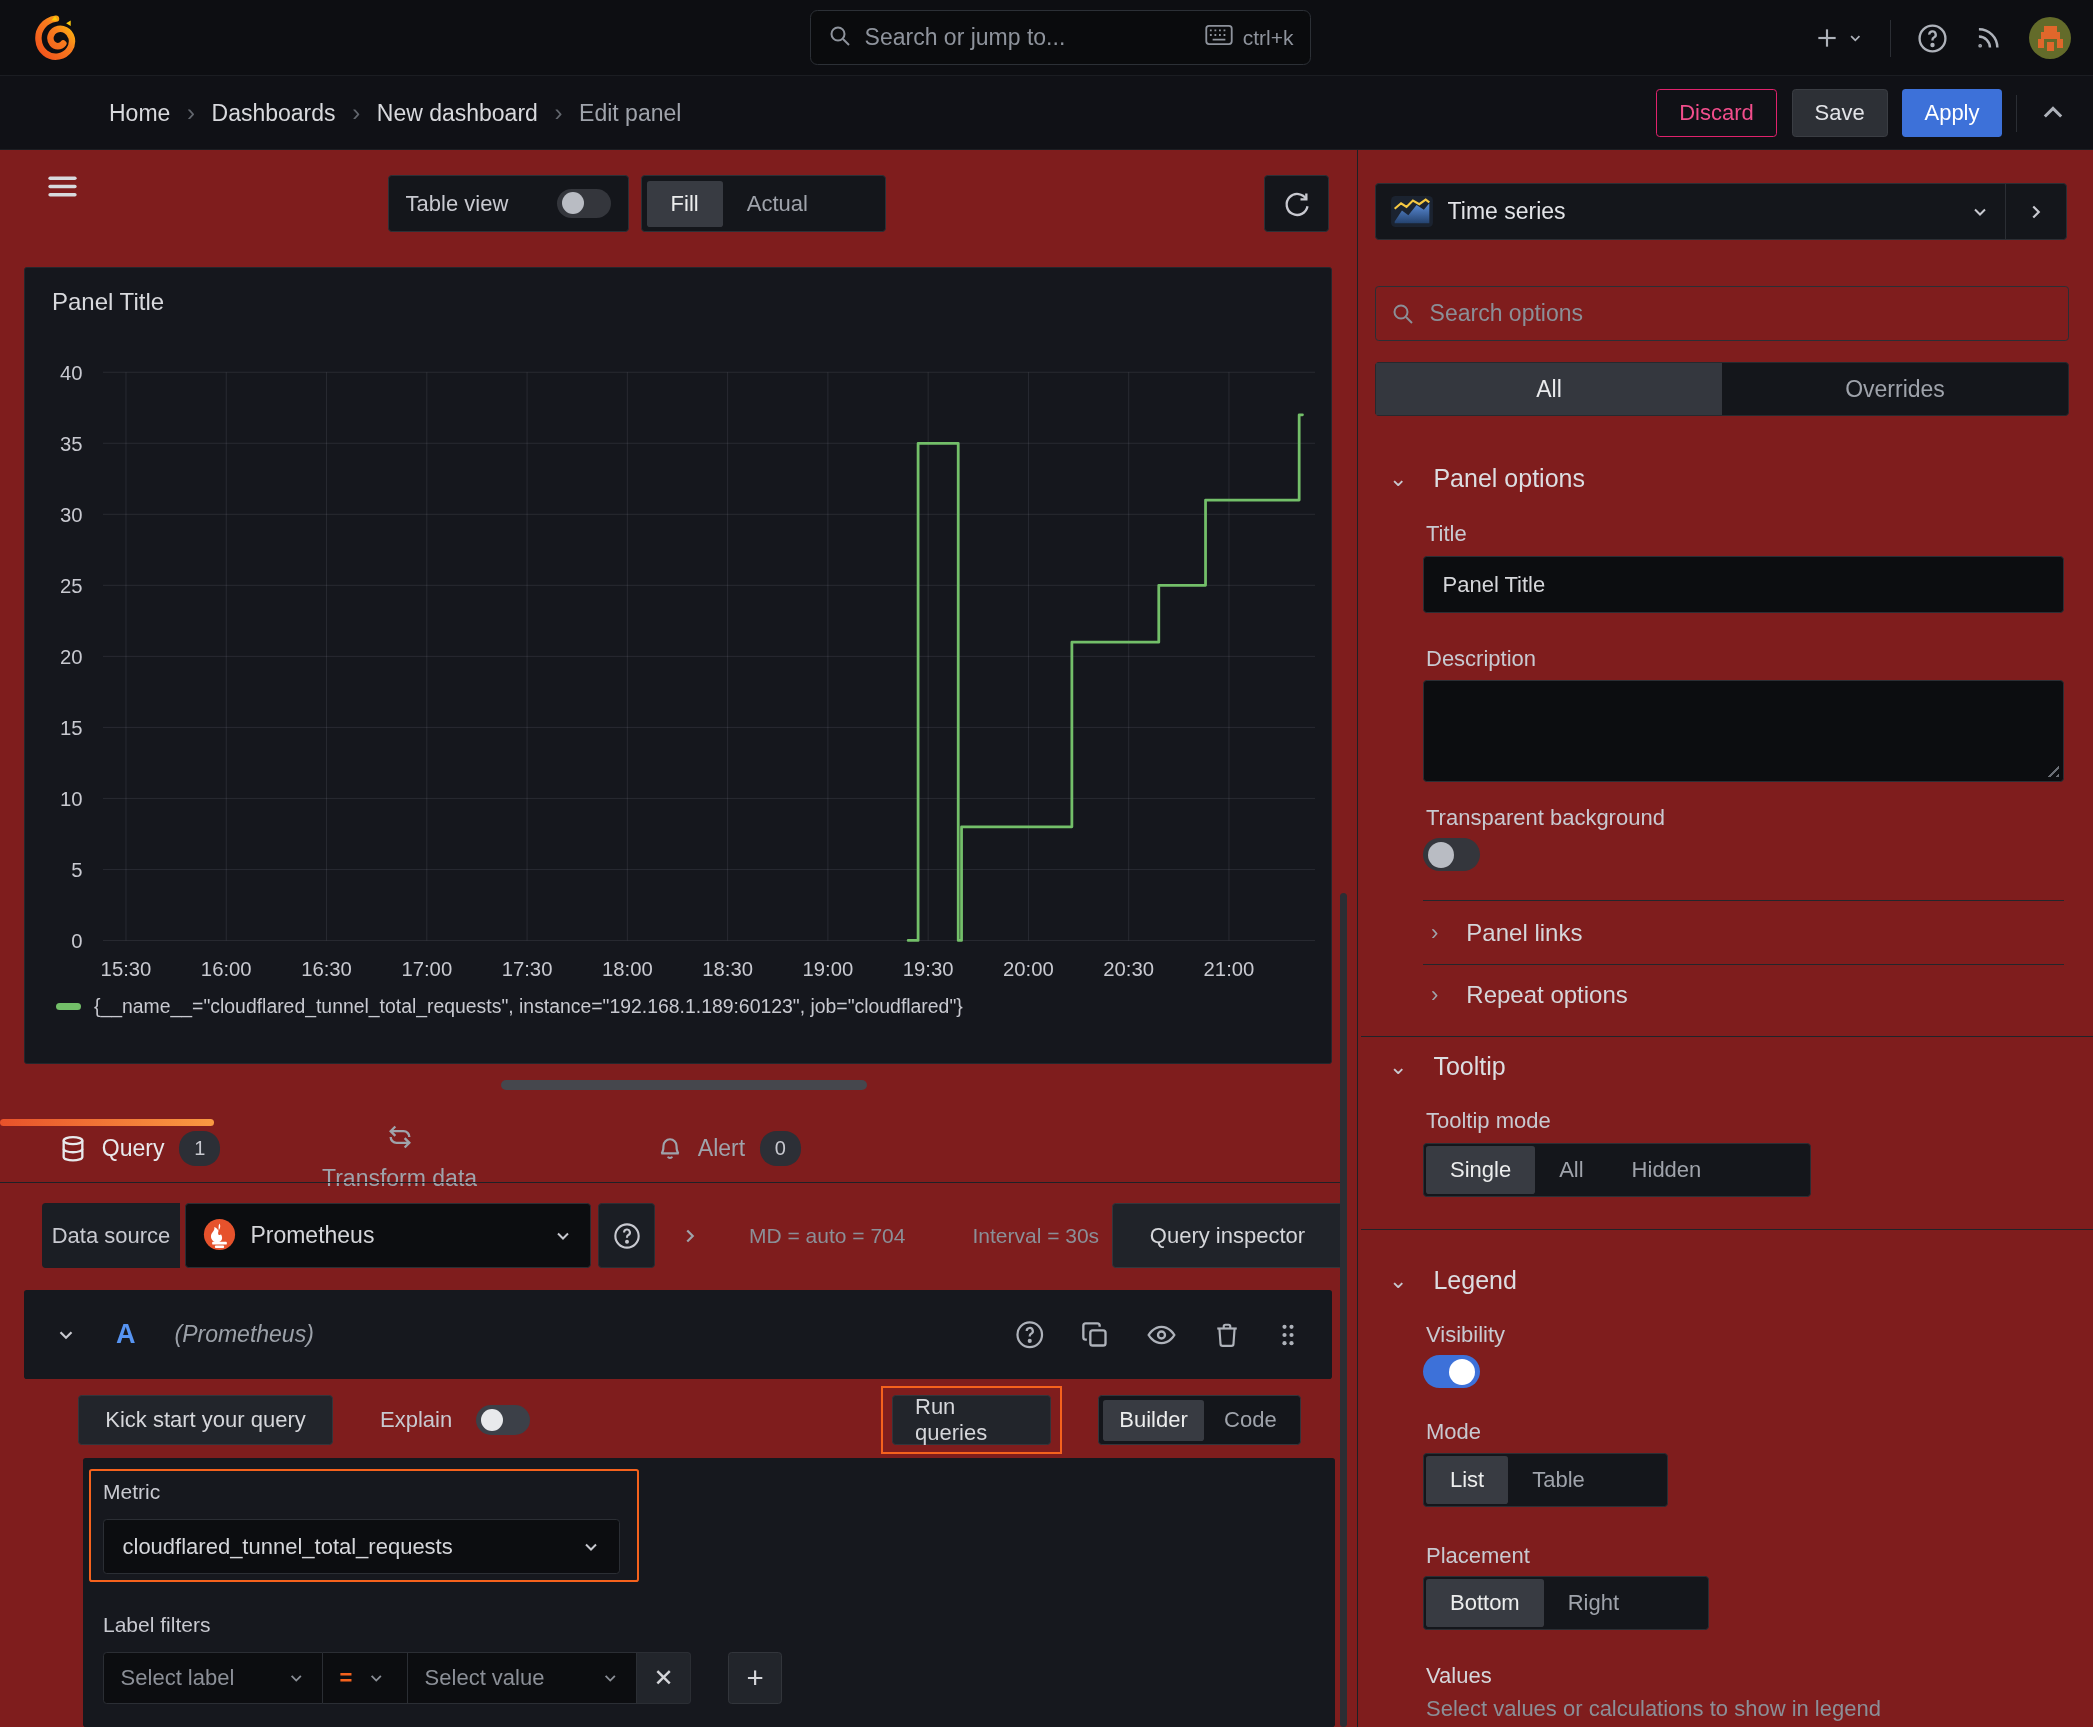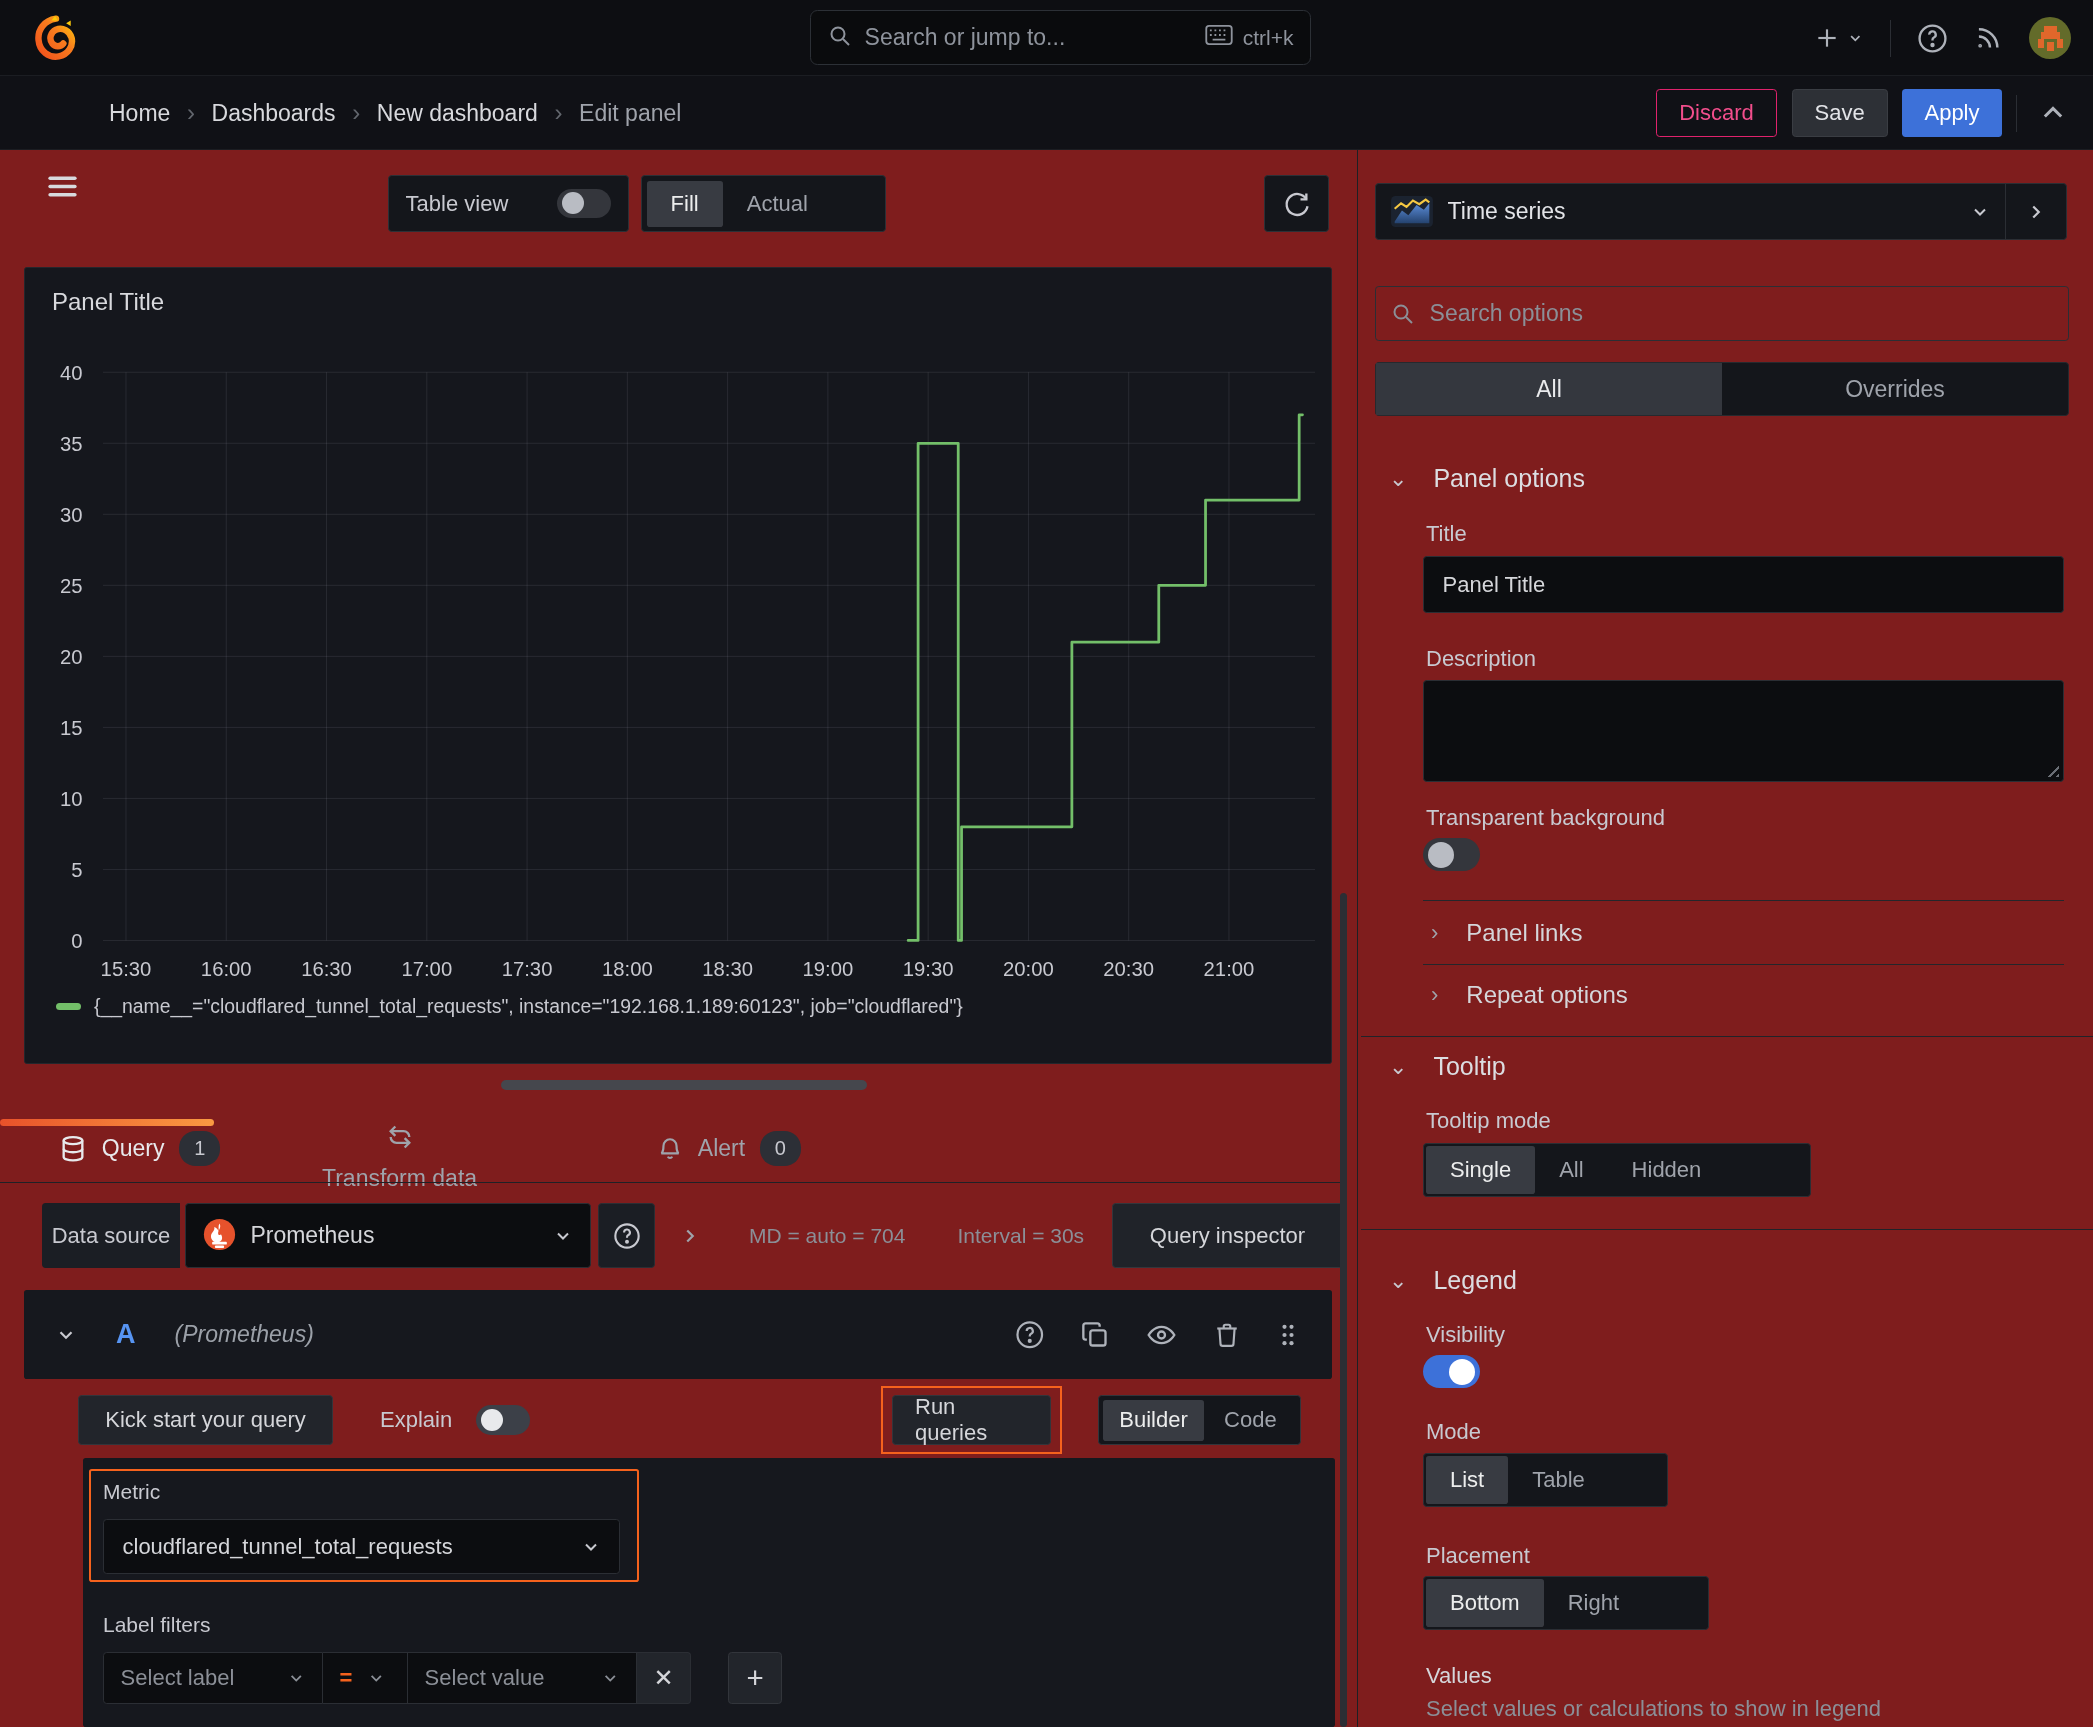--- a/index.html
+++ b/index.html
@@ -64,21 +64,21 @@
   .badge { background:#2c2f36; color:#c8c9d0; border-radius:16.6px; min-width:41px; height:35px; display:flex; align-items:center; justify-content:center; font-size:20px; padding:0 9.2px; }
   #qtab-underline { left:26px; top:59px; width:214px; height:6.5px; border-radius:3.7px; background:linear-gradient(90deg,#e8522a,#fa9a42); }
   #qtabs-divider { left:0; top:1182px; width:1347px; height:0.9px; background:#1f2126; }
 
   
   #ds-label { left:42px; top:1203px; width:138px; height:65px; background:#1b1e24; border-radius:3.7px 0 0 3.7px; display:flex; align-items:center; justify-content:center; font-size:22px; color:#c8c9d0; }
   #ds-select { left:185px; top:1203px; width:406px; height:65px; background:#0c0d10; border:0.9px solid #2b2e34; border-radius:3.7px; display:flex; align-items:center; gap:14.8px; padding:0 16.6px; }
   #ds-select .name { flex:1; font-size:23px; color:#d5d6da; }
   #ds-help { left:598px; top:1203px; width:57px; height:65px; background:#1b1e24; border:0.9px solid #2b2e34; border-radius:3.7px; display:flex; align-items:center; justify-content:center; color:#c8c9d0; }
   #ds-expand { left:679px; top:1203px; height:65px; display:flex; align-items:center; color:#9fa3ab; }
-  #ds-stats { left:749px; top:1203px; height:65px; display:flex; align-items:center; gap:52px; font-size:21px; color:#8b8f97; }
+  #ds-stats { left:749px; top:1203px; height:65px; display:flex; align-items:center; gap:67px; font-size:21px; color:#8b8f97; }
   #btn-inspector { left:1112px; top:1203px; width:231px; height:65px; background:#202329; border:0.9px solid #33363c; color:#d5d6da; }
 
   
   #qrow { left:24px; top:1290px; width:1308px; height:89px; background:#16181e; border-radius:2.8px; }
   #qrow .left { position:absolute; left:31px; top:0; height:89px; display:flex; align-items:center; gap:39px; }
   #qrow .refid { color:#5794f2; font-size:27px; font-weight:bold; }
   #qrow .dshint { color:#9ba0a8; font-size:23px; font-style:italic; }
   #qrow .right { position:absolute; right:33px; top:0; height:89px; display:flex; align-items:center; gap:37px; color:#aeb2ba; }
 
   #actions-row { left:24px; top:1386px; width:1308px; height:74px; }

